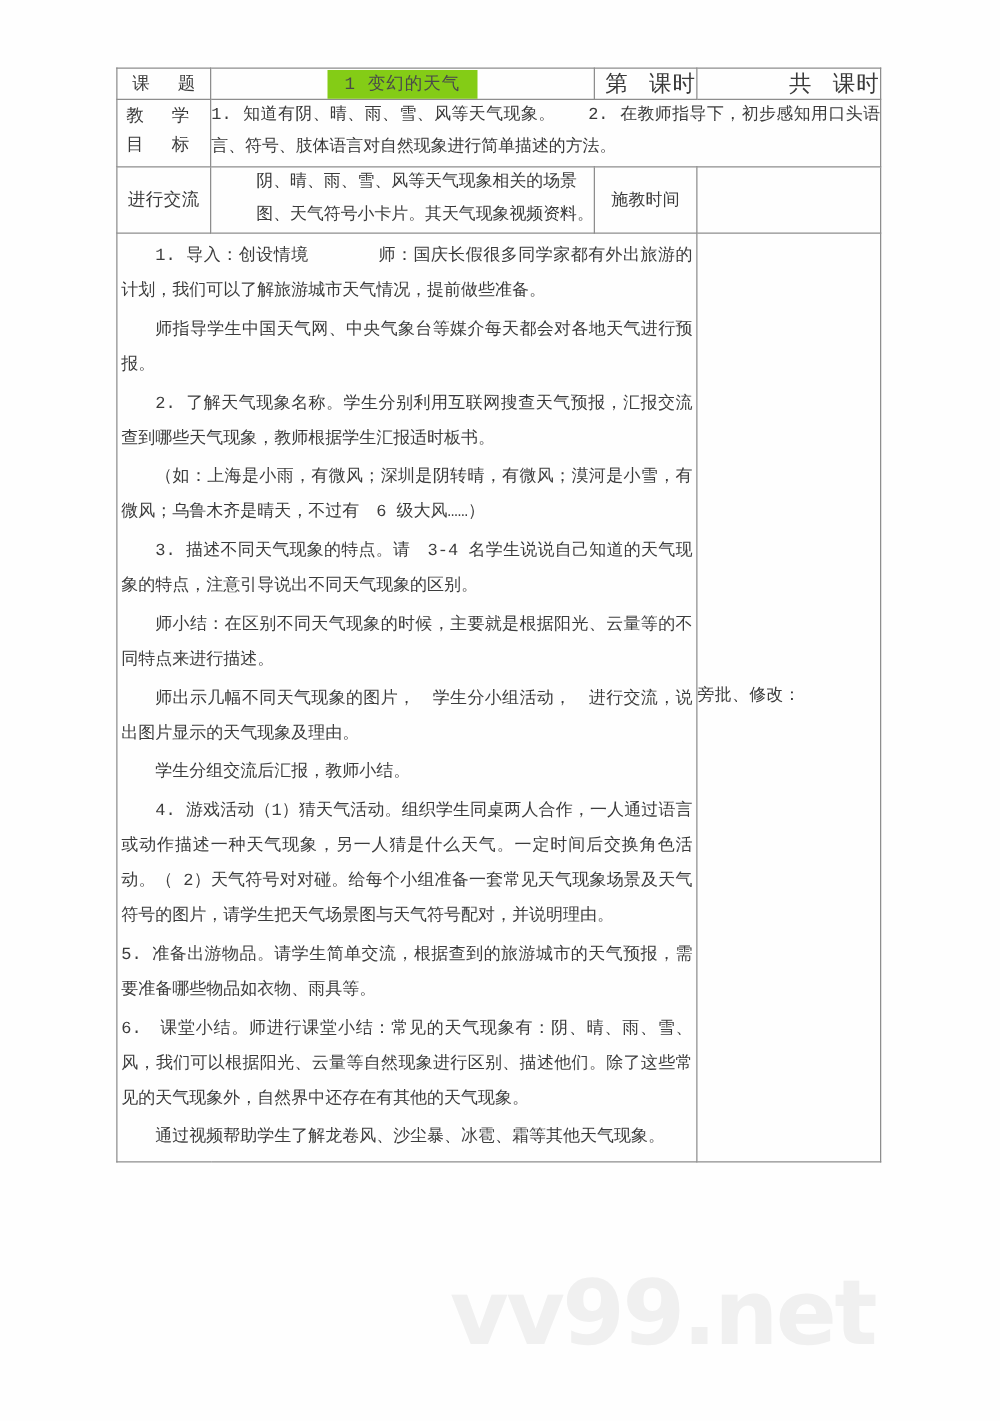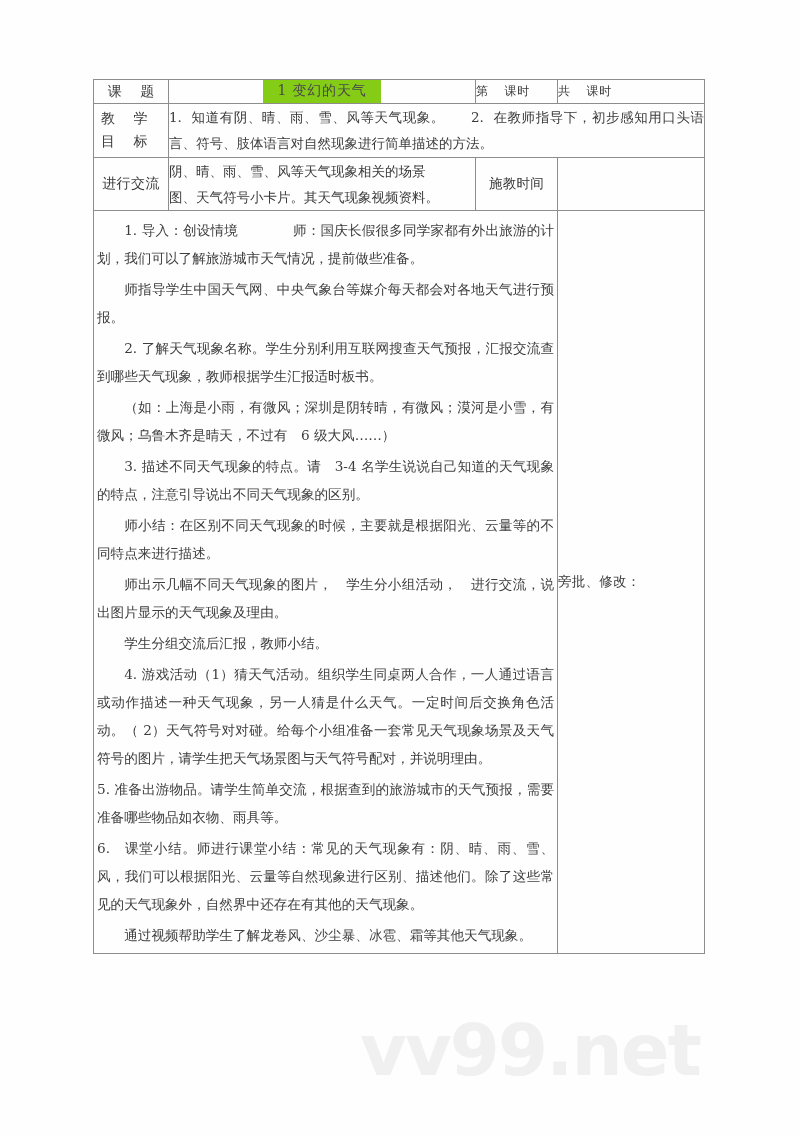--- a/index.html
+++ b/index.html
@@ -36,26 +36,27 @@
     white-space: nowrap;
     user-select: none;
     pointer-events: none;
     z-index: 0;
   }
 
   
   #lesson-table {
     position: absolute;
     left: 93px;
-    top: 79px;
+    top: 54px;
     width: 611px;
     border-collapse: collapse;
     table-layout: fixed;
     z-index: 2;
     background: transparent;
+    font-family: Liberation Mono, monospace;
   }
   #lesson-table td {
     border: 1px solid #8d8d8d;
     vertical-align: middle;
     padding: 0;
     background: transparent;
   }
 
   
   .col-label   { width: 75px; }
@@ -87,22 +88,22 @@
   }
   .title-text {
     display: inline-block;
     font-size: 14px;
     background: #84cc16;
     padding: 2px 14px 3px 14px;
     letter-spacing: 0.06em;
     color: #4a4a4a;
   }
   .period-cell {
-    text-align: left;
-    font-size: 12px;
+    text-align: right;
+    font-size: 18px;
     padding: 9px 4px;
     letter-spacing: 0.05em;
     white-space: nowrap;
   }
   .period-cell .gap { display: inline-block; width: 16px; }
 
   
   .obj-cell {
     padding: 9px 9px 10px 9px;
     font-size: 13.5px;
@@ -119,21 +120,21 @@
     font-size: 14px;
     letter-spacing: 0.03em;
     padding: 8px 2px;
     white-space: nowrap;
   }
   .aids-cell {
     padding: 9px 9px 10px 9px;
     font-size: 13.5px;
     line-height: 1.95;
   }
-  .aids-cell .ln { display: block; }
+  .aids-cell .ln { display: block; margin-left: 36px; }
   .time-lbl {
     text-align: center;
     font-size: 13.5px;
     letter-spacing: 0.02em;
     padding: 8px 2px;
     white-space: nowrap;
   }
   .time-val { padding: 8px; }
 
   

